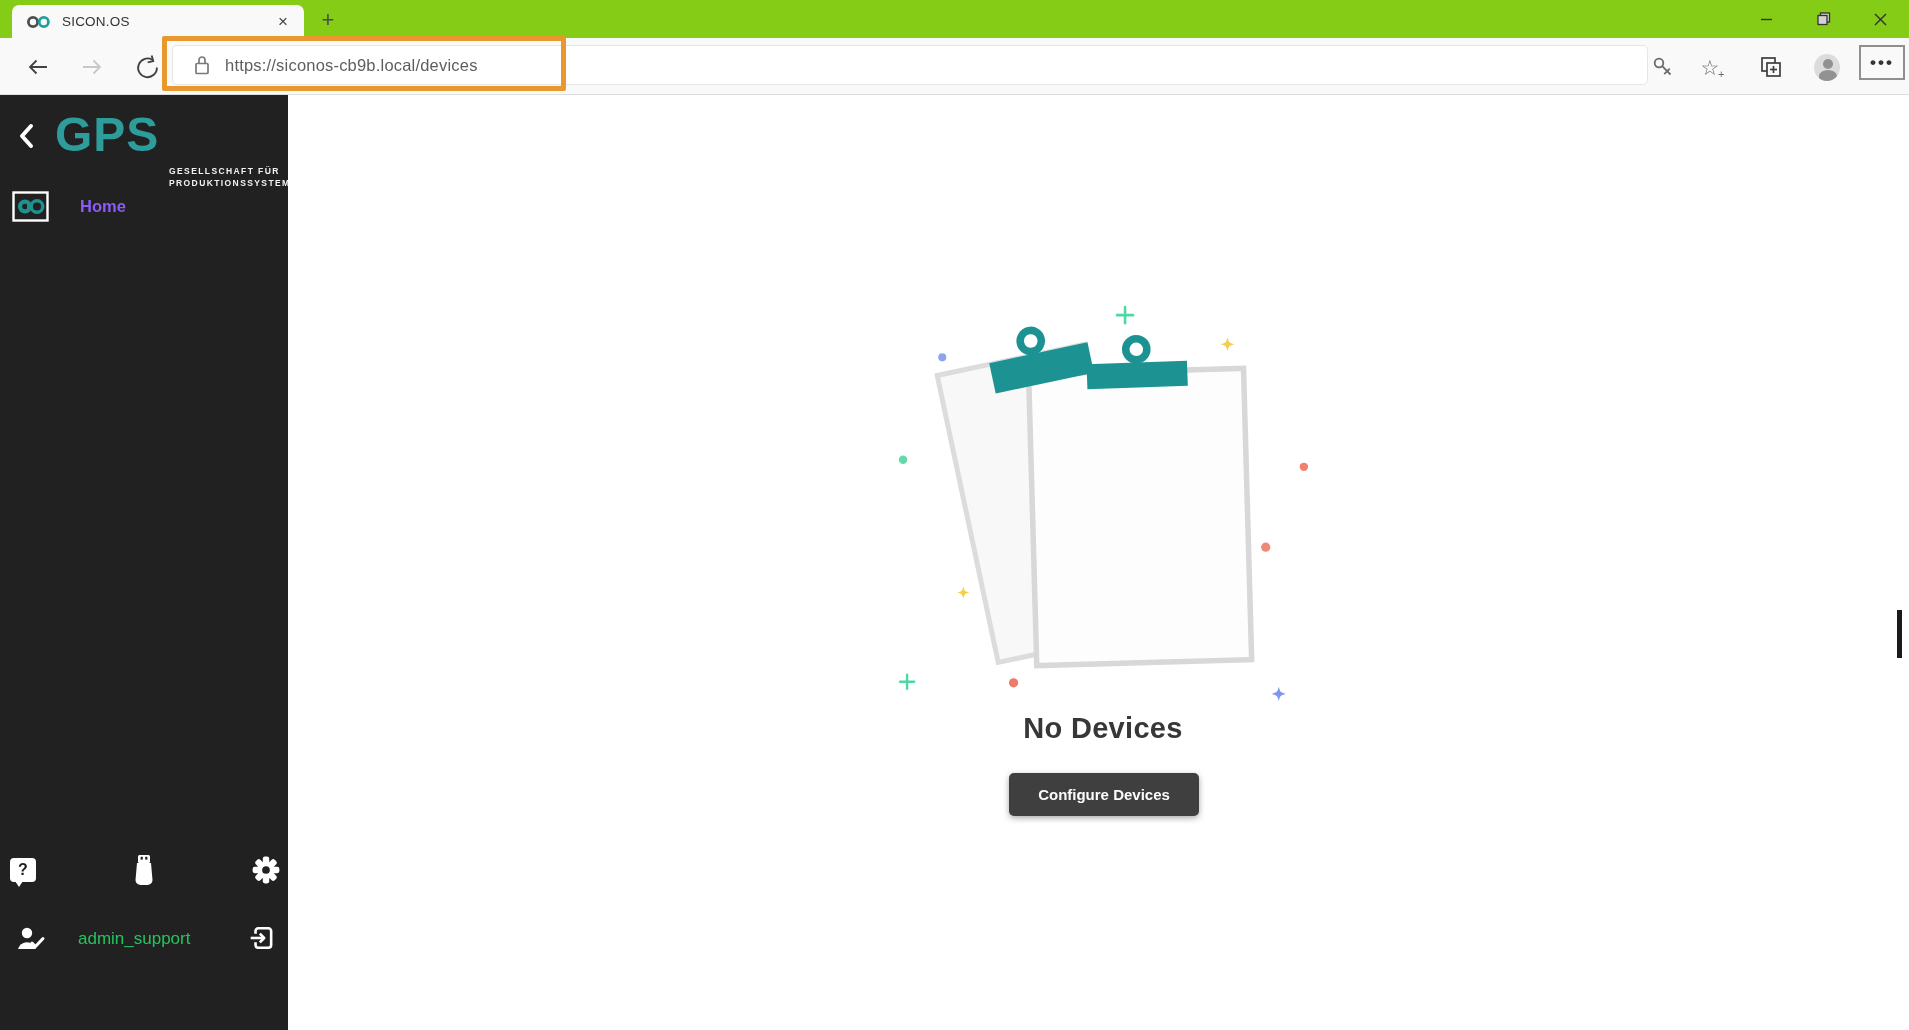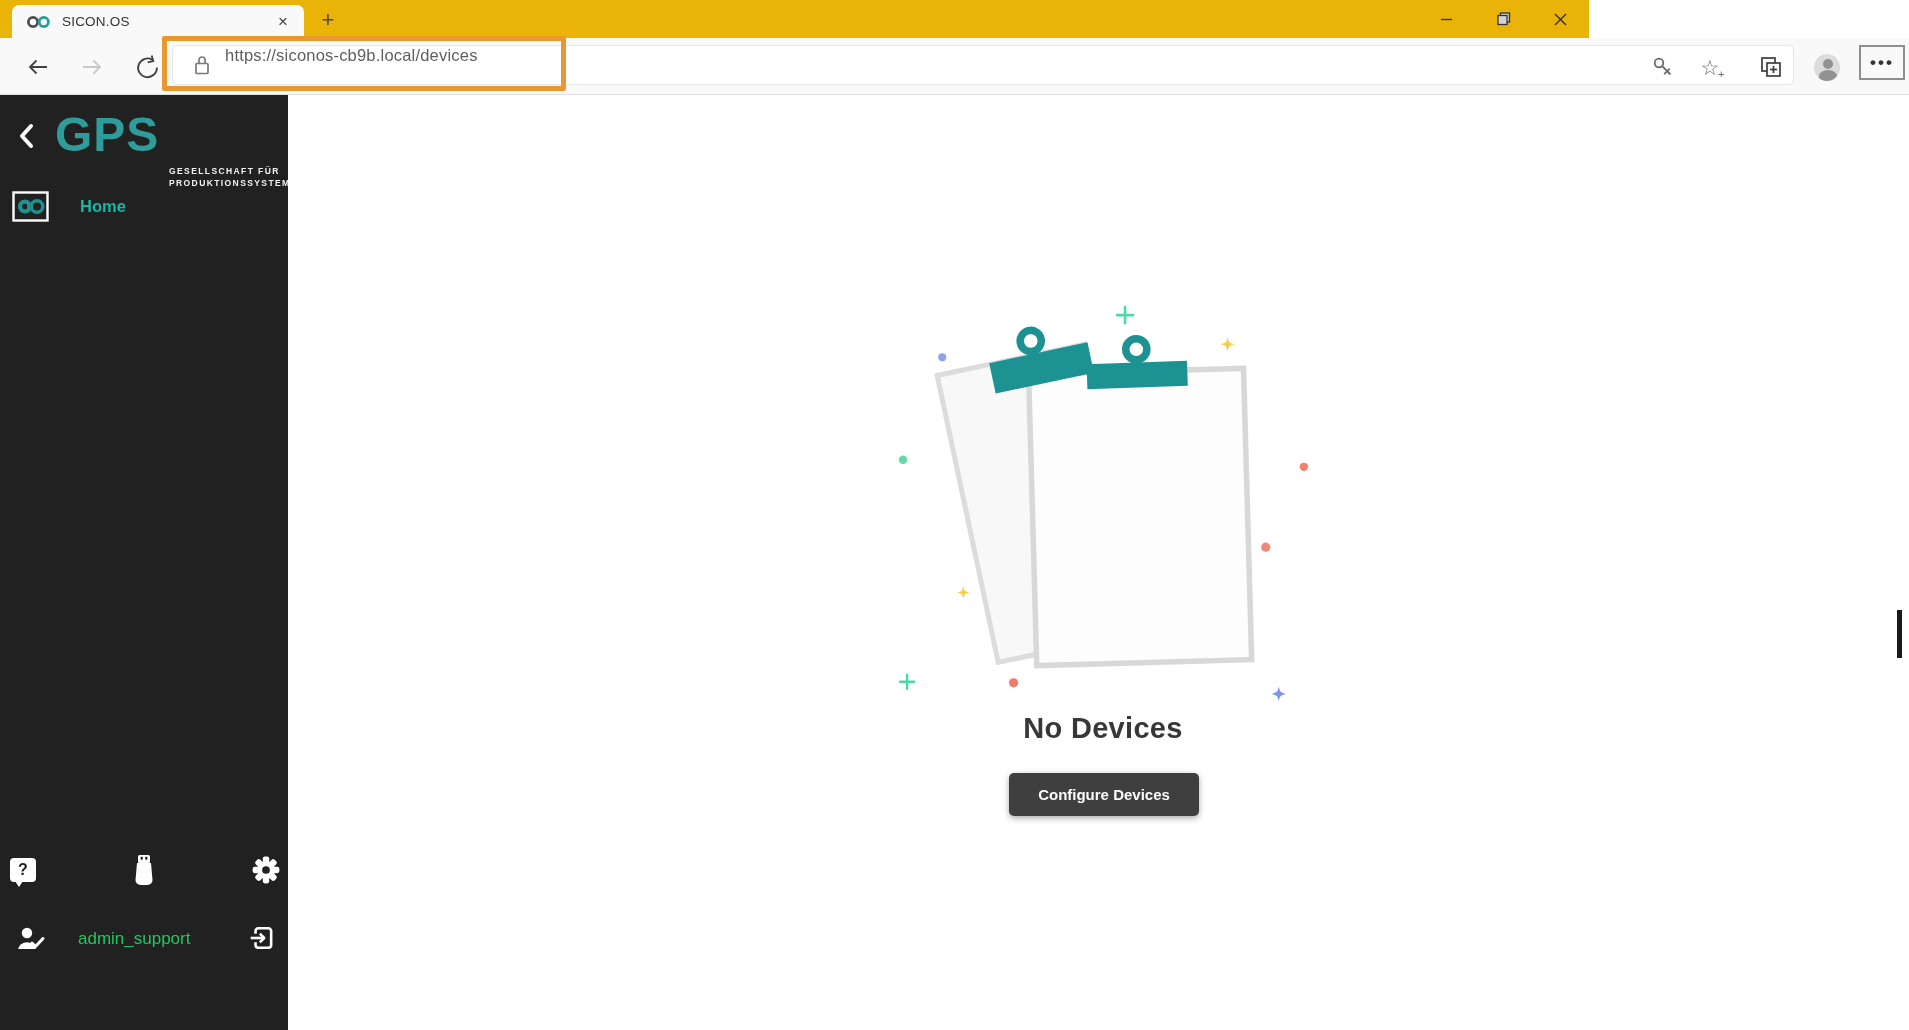--- a/index.html
+++ b/index.html
@@ -1,35 +1,35 @@
 <!DOCTYPE html>
 <html><head>
 <meta charset="utf-8">
 <style>
   * { margin:0; padding:0; box-sizing:border-box; }
   html,body { width:1909px; height:1030px; }
   body { font-family:"Liberation Sans", sans-serif; background:#fff; overflow:hidden; }
   #stage { position:relative; width:1909px; height:1030px; background:#fff; overflow:hidden; }
 
   
-  .tabstrip { position:absolute; left:0; top:0; width:1589px; height:38px; background:#eab308; }
+  .tabstrip { position:absolute; left:0; top:0; width:1909px; height:38px; background:#84cc16; }
   .tab { position:absolute; left:12px; top:5px; width:292px; height:33px; background:#F9F9F9;
          border-radius:7px 7px 0 0; display:flex; align-items:center; padding:0 10px 0 14px; }
   .tab-title { font-size:13.5px; color:#333; margin-left:10px; flex:1; letter-spacing:.2px; }
   .tab-close { font-size:17px; color:#444; width:22px; height:22px; line-height:21px; text-align:center; border-radius:3px; }
   .newtab { position:absolute; left:314px; top:6px; width:28px; height:28px; font-size:22px; font-weight:300;
             color:#4A4A4A; text-align:center; line-height:27px; }
   .wincontrols { position:absolute; right:0; top:0; height:38px; display:flex; }
   .winbtn { width:57px; height:38px; display:flex; align-items:center; justify-content:center; }
 
   
   .navbar { position:absolute; left:0; top:38px; width:1909px; height:57px; background:#F9F9F9; border-bottom:1px solid #DEDEDE; }
   .navbtn { position:absolute; top:16px; width:26px; height:26px; display:flex; align-items:center; justify-content:center; }
-  .addressbar { position:absolute; left:172px; top:7px; width:1622px; height:40px; background:#FFFFFF;
-                border:1px solid #E6E6E6; border-radius:5px; display:flex; }
+  .addressbar { position:absolute; left:172px; top:7px; width:1476px; height:40px; background:#FFFFFF;
+                border:1px solid #E6E6E6; border-radius:5px; display:flex; align-items:center; }
   .lockwrap { margin-left:20px; display:flex; align-items:center; }
   .url { margin-left:14px; font-size:16.5px; color:#5E5E5E; letter-spacing:.2px; }
   .addr-right-icon { position:absolute; top:16px; width:26px; height:26px; display:flex; align-items:center; justify-content:center; }
   .highlight-box { position:absolute; left:162px; top:-2px; width:404px; height:55px;
                    border:5px solid #E8982F; border-radius:2px; pointer-events:none; z-index:10; }
   .star-add { position:relative; font-size:21px; color:#6A6A6A; line-height:1; }
   .star-add .plus { position:absolute; right:-5px; bottom:-2px; font-size:11px; color:#6A6A6A; }
   .avatar { width:27px; height:27px; border-radius:50%; background:#DCDCDC; position:relative; overflow:hidden; }
   .avatar .head { position:absolute; left:8.5px; top:5px; width:10px; height:10px; border-radius:50%; background:#929292; }
   .avatar .body { position:absolute; left:4.5px; top:16px; width:18px; height:12px; border-radius:50% 50% 0 0; background:#929292; }
@@ -38,21 +38,21 @@
               color:#333; letter-spacing:2px; background:#F9F9F9; }
 
   
   .sidebar { position:absolute; left:0; top:95px; width:288px; height:935px; background:#212121; }
   .sb-header { position:absolute; left:0; top:10px; width:288px; height:70px;text-decoration:underline; }
   .sb-back { position:absolute; left:16px; top:18px; }
   .sb-gps { position:absolute; left:55px; top:2px; font-size:48px; font-weight:bold; color:#2E9C9B; letter-spacing:1px; }
   .sb-sub { position:absolute; left:169px; top:25px; color:#F2F2F2; font-size:8.5px; font-weight:bold; letter-spacing:1.4px; line-height:11.5px; white-space:nowrap;margin-top:36px; }
   .sb-item { position:absolute; left:0; top:93px; width:288px; height:44px; }
   .sb-item-icon { position:absolute; left:12px; top:3px; }
-  .sb-item-label { position:absolute; left:80px; top:9px; font-size:16.5px; font-weight:600; color:#14b8a6; }
+  .sb-item-label { position:absolute; left:80px; top:9px; font-size:16.5px; font-weight:600; color:#8b5cf6; }
   .sb-tools { position:absolute; left:0; top:758px; width:288px; height:46px; }
   .help-icon { position:absolute; left:10px; top:5px; width:26px; height:24px; background:#fff; border-radius:4px;
                text-align:center; font-size:16px; font-weight:bold; color:#1E1E1E; line-height:24px; }
   .help-icon:after { content:""; position:absolute; left:5px; top:23px; border-left:4px solid transparent;
                      border-right:4px solid transparent; border-top:6px solid #fff; }
   .usb-icon { position:absolute; left:131px; top:1px; }
   .gear-icon { position:absolute; left:251px; top:2px; }
   .sb-user { position:absolute; left:0; top:820px; width:288px; height:50px; }
   .user-icon { position:absolute; left:16px; top:10px; }
   .user-name { position:absolute; left:78px; top:14px; font-size:17px; color:#22c55e; }

